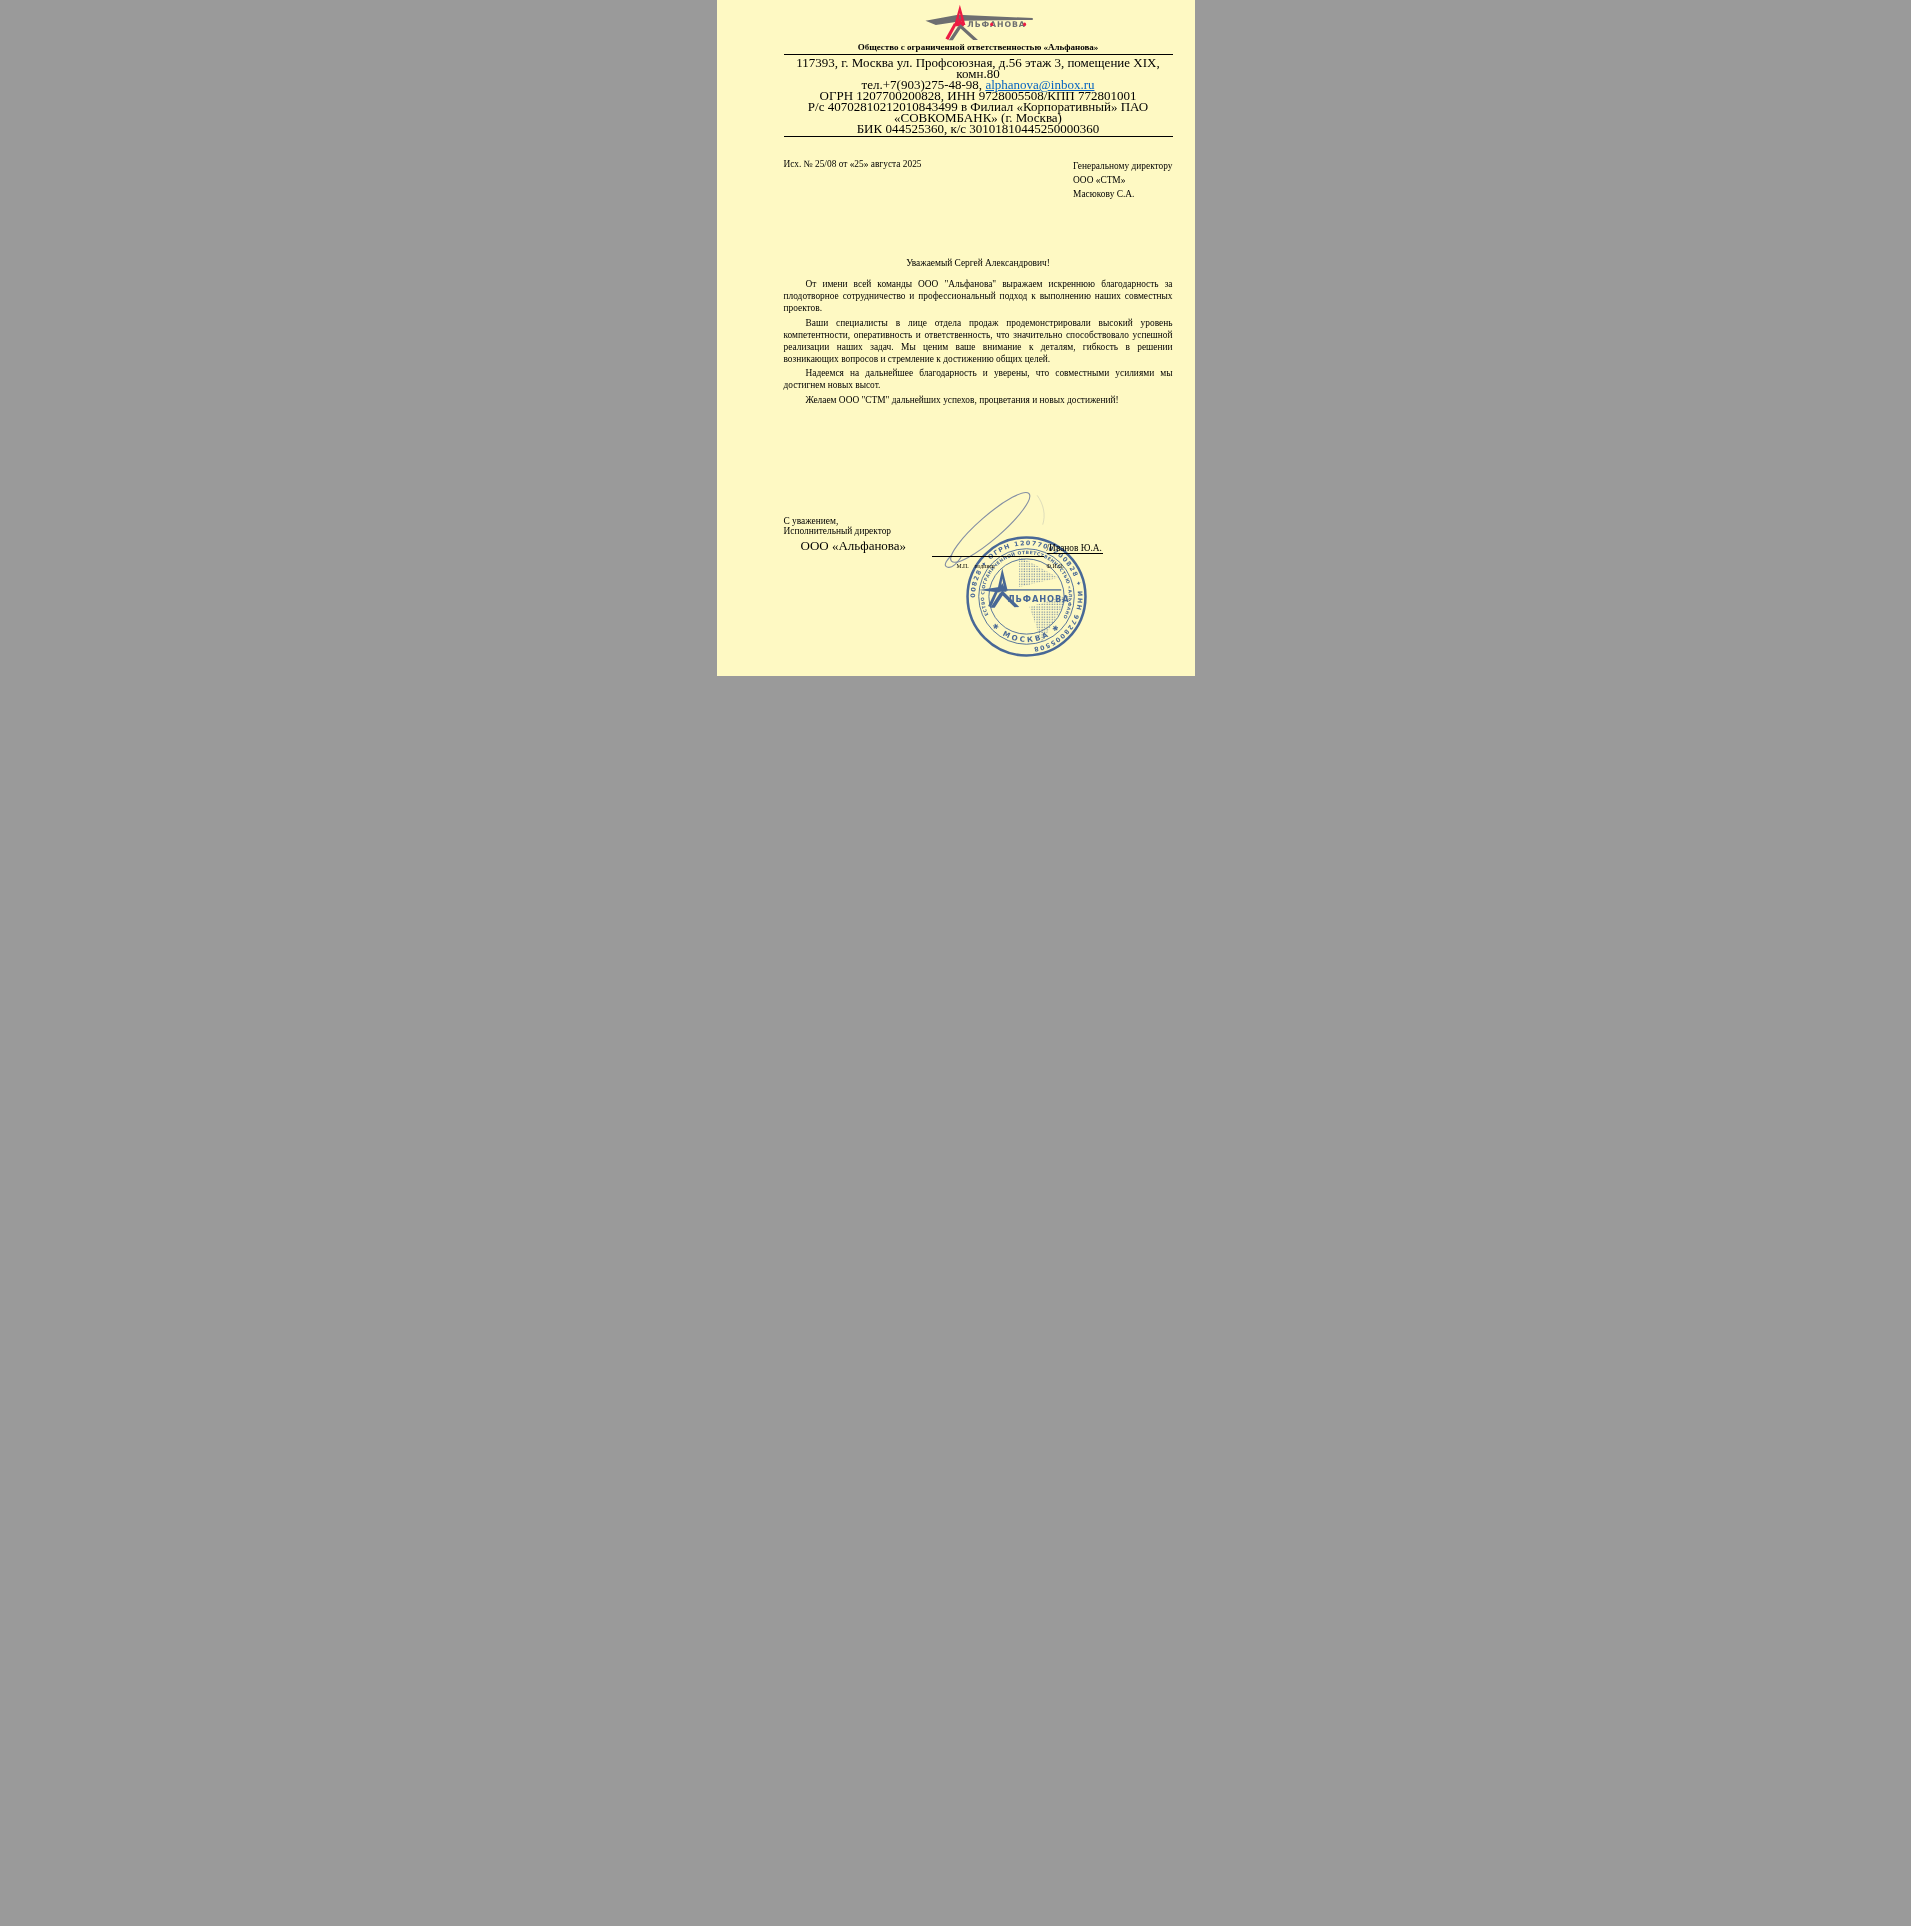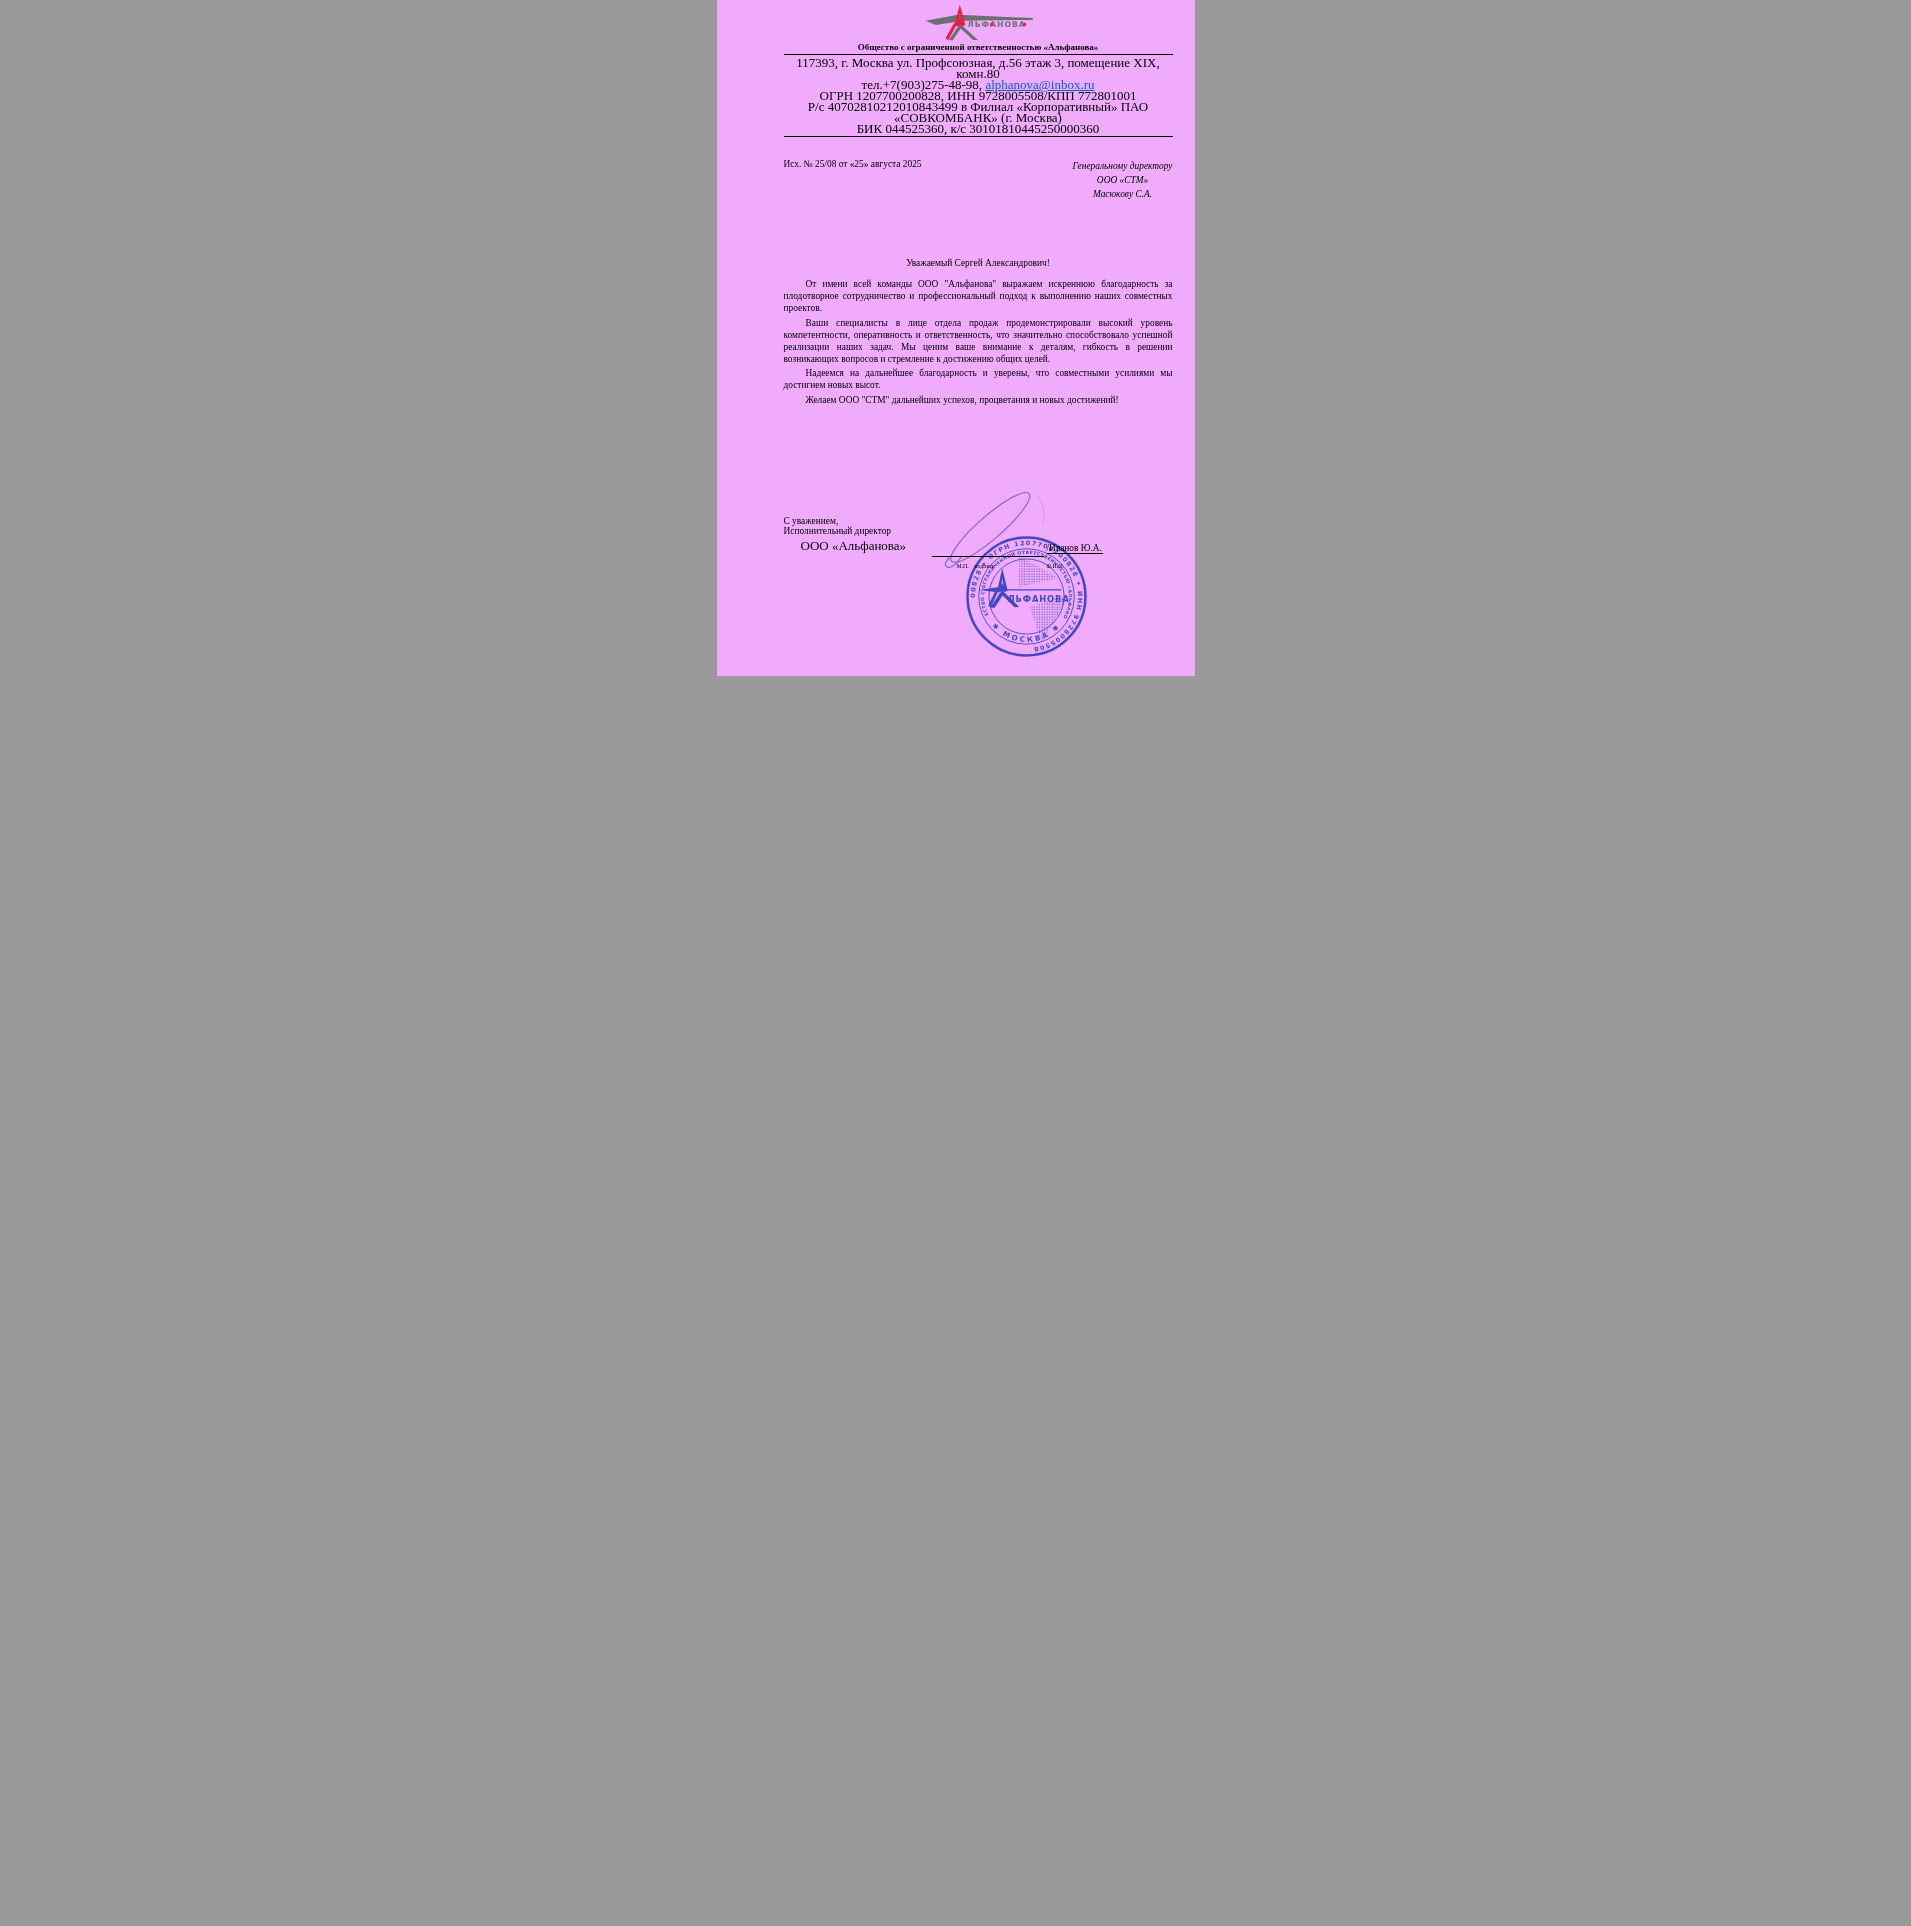--- a/index.html
+++ b/index.html
@@ -1,41 +1,41 @@
 <!DOCTYPE html>
 <html style="font-size:6.2px"><head>
 <meta charset="utf-8">
 <style>
   html,body{margin:0;padding:0;background:#9a9a9a;}
   .page{
     position:relative;
     width:478px;height:676px;
     margin:0 auto;
-    background:#f0abfc;
+    background:#fef9c3;
     font-family:"Liberation Serif","DejaVu Serif",serif;
     color:#000;
     overflow:hidden;
   }
   .content-col{
     position:absolute;left:67px;top:0;width:389px;
   }
   
   .logo-wrap{width:112px;height:37px;margin:3.9px auto 0 auto;display:block;}
   .company-title{
     margin-top:0.8px;text-align:center;font-weight:bold;font-size:9px;line-height:10.8px;
     white-space:nowrap;
   }
   .rule{height:1.5px;background:#000;margin-top:1.5px;}
   .addr{margin-top:1.9px;text-align:center;font-size:13px;line-height:11px;}
   .addr a{color:#0563c1;text-decoration:underline;cursor:pointer;}
   .rule2{height:1.5px;background:#000;margin-top:1.5px;}
   
   .ref-row{margin-top:21.6px;display:flex;justify-content:space-between;font-size:9.4px;}
   .ref-left{white-space:nowrap;}
-  .ref-right{text-align:center;line-height:14px;font-style:italic;}
+  .ref-right{text-align:left;line-height:14px;}
   
   .salutation{margin-top:57px;text-align:center;font-size:9.4px;}
   .body-text{margin-top:10px;}
   .body-text p{
     margin:0 0 2.7px 0;
     font-size:9.4px;line-height:12px;
     text-align:justify;text-indent:22px;
   }
   
   .abs{position:absolute;}

